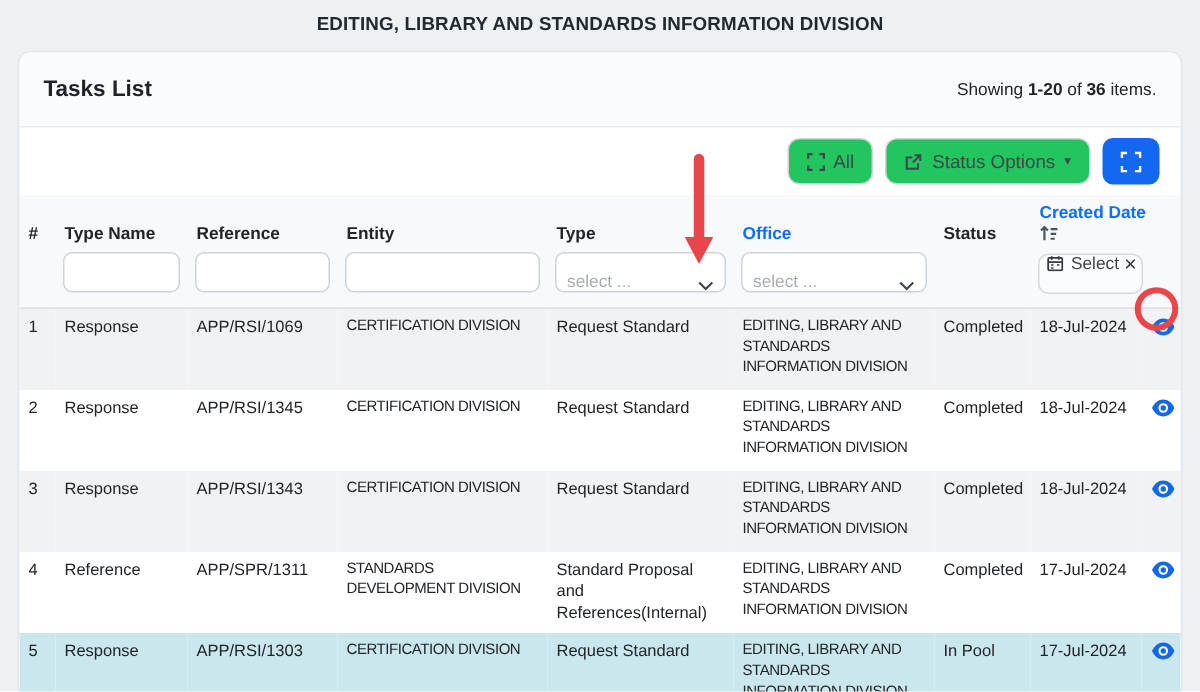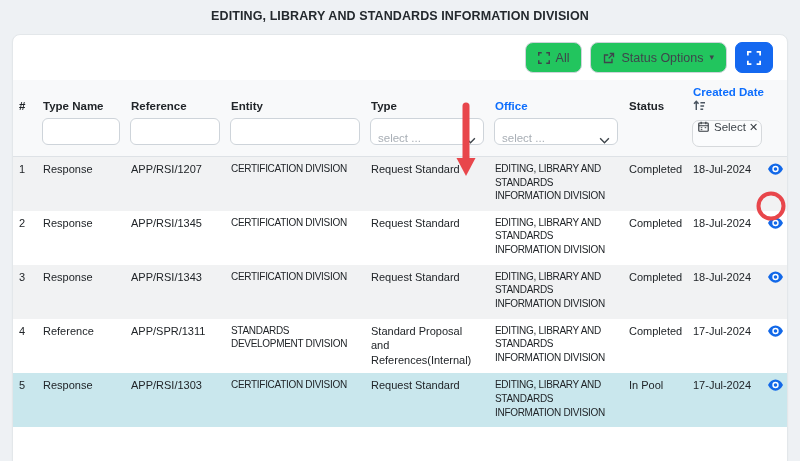--- a/index.html
+++ b/index.html
@@ -140,20 +140,30 @@
     pointer-events: none;
   }
 </style>
 </head>
 <body>
 
 <div class="page-title">EDITING, LIBRARY AND STANDARDS INFORMATION DIVISION</div>
 
 <div class="card">
 
+  <div class="card-header">
+    <div class="card-title">Tasks List</div>
+    <div class="summary">
+      <span>Showing</span>
+      <b>1-20</b>
+      <span>of</span>
+      <b>36</b>
+      <span>items.</span>
+    </div>
+  </div>
 
   <div class="toolbar">
     <button class="btn-outline">
       <span style="line-height:0;">
         <svg width="12" height="12" viewBox="0 0 16 16" fill="none" stroke="#3e454b" stroke-width="2">
           <path d="M1 5V1h4M11 1h4v4M15 11v4h-4M5 15H1v-4"></path>
         </svg>
       </span>
       <span>All</span>
     </button>
@@ -248,21 +258,21 @@
 
           </button>
         </td>
         <td></td>
       </tr>
     </thead>
     <tbody>
       <tr class="row-odd">
         <td>1</td>
         <td>Response</td>
-        <td>APP/RSI/1207</td>
+        <td>APP/RSI/1069</td>
         <td class="cell-caps">CERTIFICATION DIVISION</td>
         <td>Request Standard</td>
         <td class="cell-caps">EDITING, LIBRARY AND STANDARDS INFORMATION DIVISION</td>
         <td>Completed</td>
         <td>18-Jul-2024</td>
         <td>
           <button class="eye-btn">
             <span style="line-height:0;">
               <svg width="15" height="12" viewBox="0 0 16 12">
                   <path fill="#1268e8" d="M8 0C4.6 0 1.7 2.3 0 6c1.7 3.7 4.6 6 8 6s6.3-2.3 8-6c-1.7-3.7-4.6-6-8-6z"></path>

